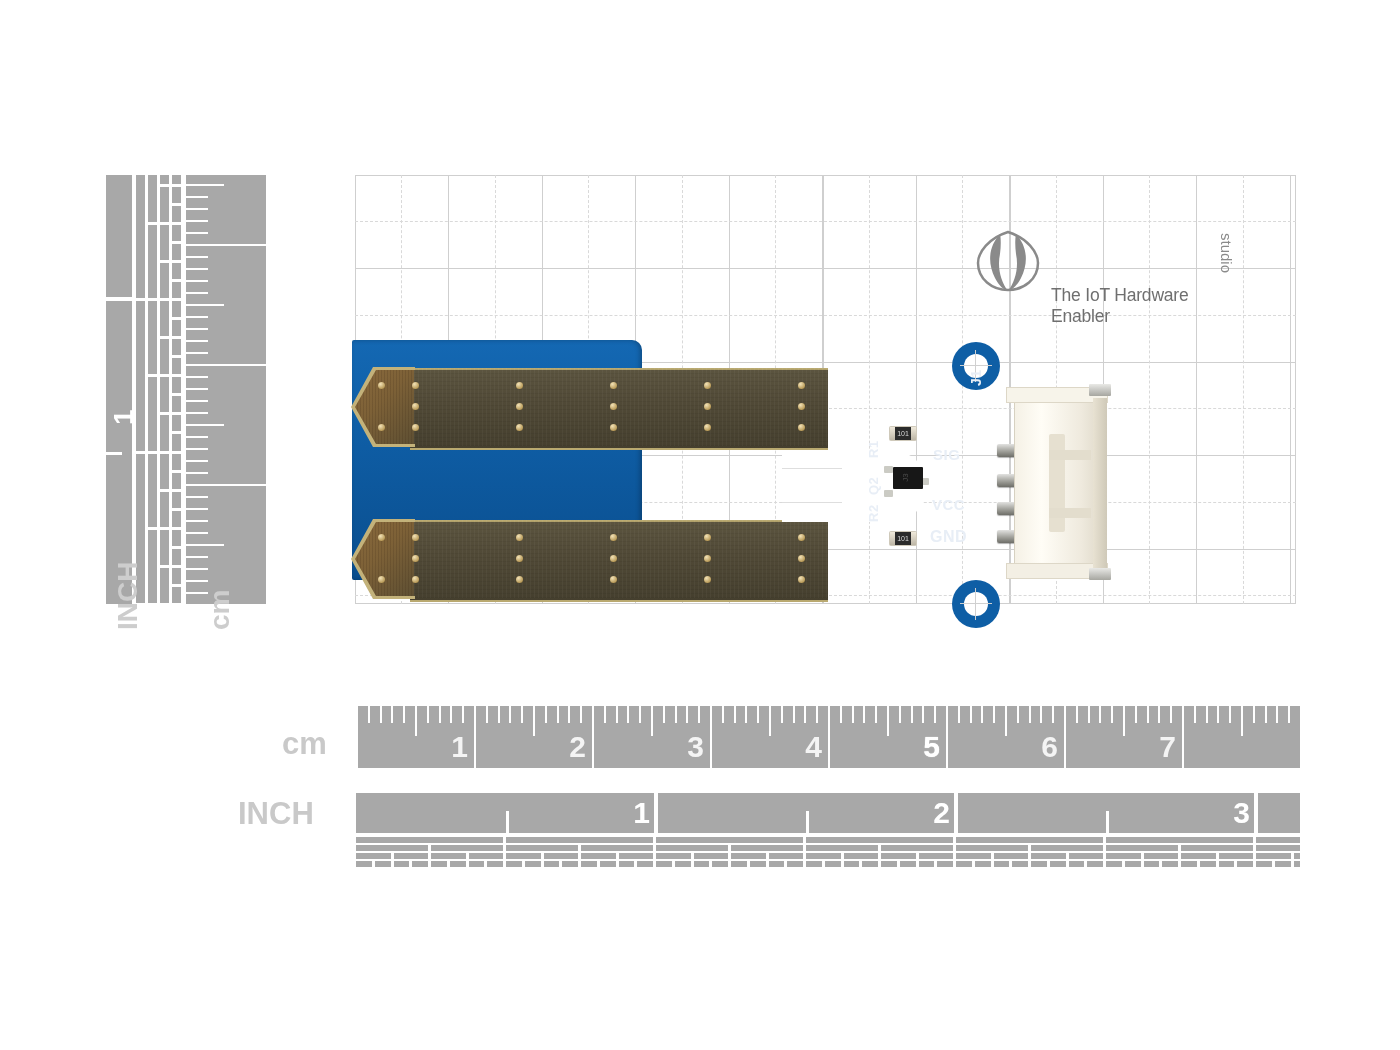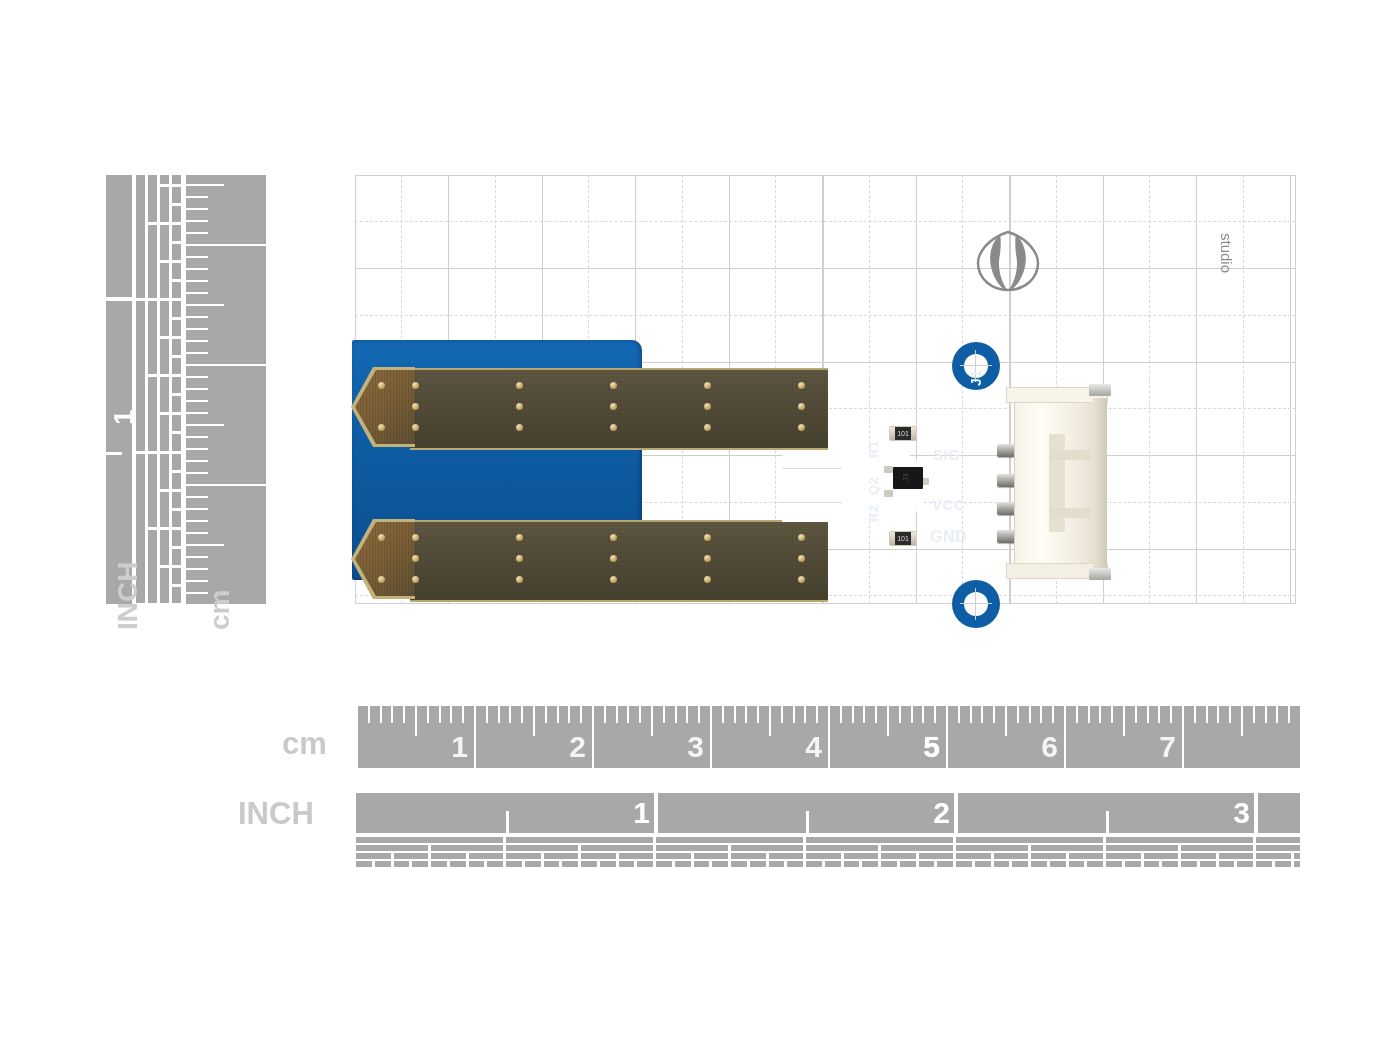--- a/index.html
+++ b/index.html
@@ -192,20 +192,21 @@
     <div class="dash-h" style="top:420px"></div>
   </div>
 
   <div id="logo">
     <svg class="mark" viewBox="0 0 66 62">
       <path d="M33 2 C14 8 3 22 3 33 C3 49 17 60 33 60 C49 60 63 49 63 33 C63 22 52 8 33 2 Z" fill="none" stroke="#8a8a8a" stroke-width="2.5"></path>
       <path d="M25 4 C14 16 12 32 20 48 C24 56 29 60 33 61 C26 52 22 38 25 24 C26 16 26 9 25 4 Z" fill="#8a8a8a"></path>
       <path d="M41 4 C52 16 54 32 46 48 C42 56 37 60 33 61 C40 52 44 38 41 24 C40 16 40 9 41 4 Z" fill="#8a8a8a"></path>
     </svg>
     <div class="studio">studio</div>
+    <div class="tag">The IoT Hardware Enabler</div>
   </div>
 
   <div id="board">
 
     <div class="mount top">
       <div class="hole"></div>
       <div class="cross-v"></div>
       <div class="cross-h"></div>
     </div>
     <div class="mount bot">

